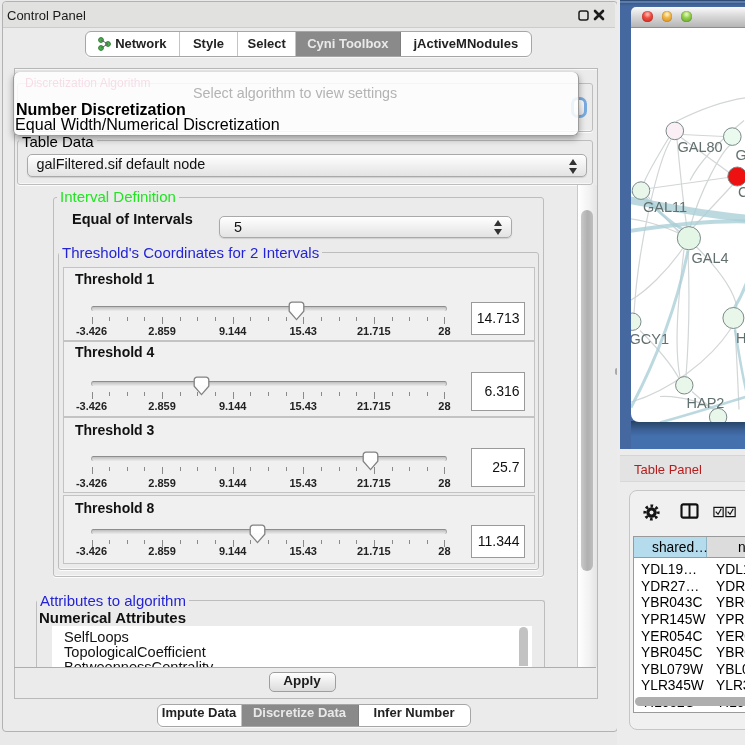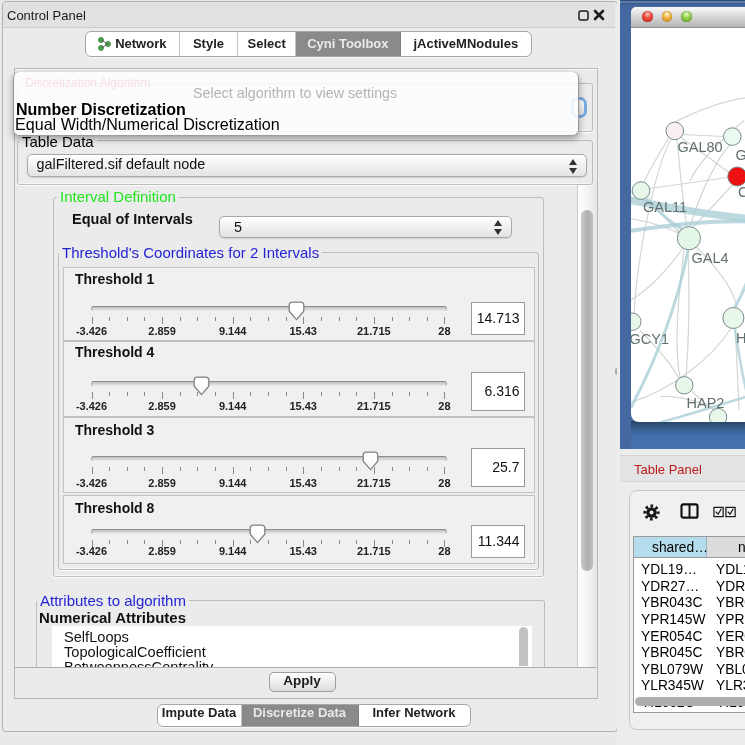--- a/index.html
+++ b/index.html
@@ -253,21 +253,21 @@
 <div class="abs" style="left:518.5px;top:627px;width:9px;height:39px;background:#c2c2c2;border-radius:5px 5px 0 0;"></div>
 
 <div class="abs" style="left:15px;top:667px;width:581px;height:30px;background:#ebebeb;"></div>
 <div class="abs" style="left:14px;top:666.5px;width:582px;height:1px;background:#adadad;"></div>
 
 <div class="abs" style="left:268.5px;top:671.5px;width:67px;height:20px;background:linear-gradient(#ffffff,#ededed 50%,#dcdcdc);border:1px solid #9e9e9e;border-radius:5px;text-align:center;font-size:13.5px;font-weight:bold;color:#1d1d1d;line-height:16.5px;box-sizing:border-box;">Apply</div>
 
 <div class="seg segb" style="left:156.5px;top:703.5px;width:312px;height:21px;">
   <div style="width:83px;">Impute Data</div>
   <div class="sel" style="width:116px;">Discretize Data</div>
-  <div style="width:111px;">Infer Network</div>
+  <div style="width:111px;">Infer Number</div>
 </div>
 
 <div class="abs" style="left:614.5px;top:368px;width:4px;height:7px;background:#a9a9a9;border-radius:2px;"></div>
 
 <div class="abs" style="left:617px;top:0;width:128px;height:745px;background:#ececec;"></div>
 
 <div class="abs" style="left:620px;top:0;width:125px;height:449px;background:linear-gradient(#2d4a72,#44689f 6px,#44689f);"></div>
 <div class="abs" style="left:620px;top:1px;width:125px;height:2px;background:#5d7cab;"></div>
 
 <div class="abs" style="left:631px;top:421px;width:114px;height:28px;background:linear-gradient(#26425f,#3a5f94 30%,#4470ad 55%,#4470ad);"></div>

